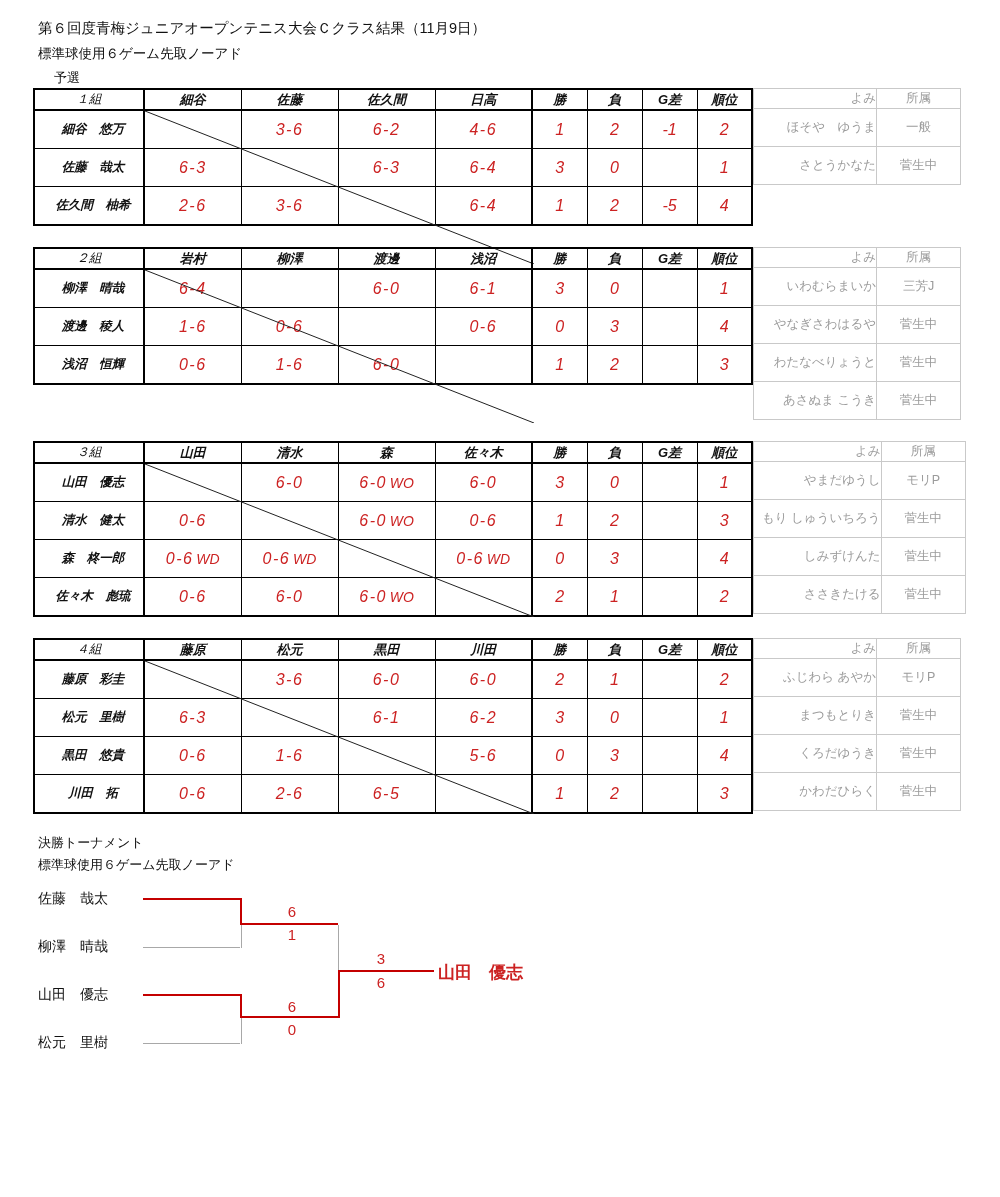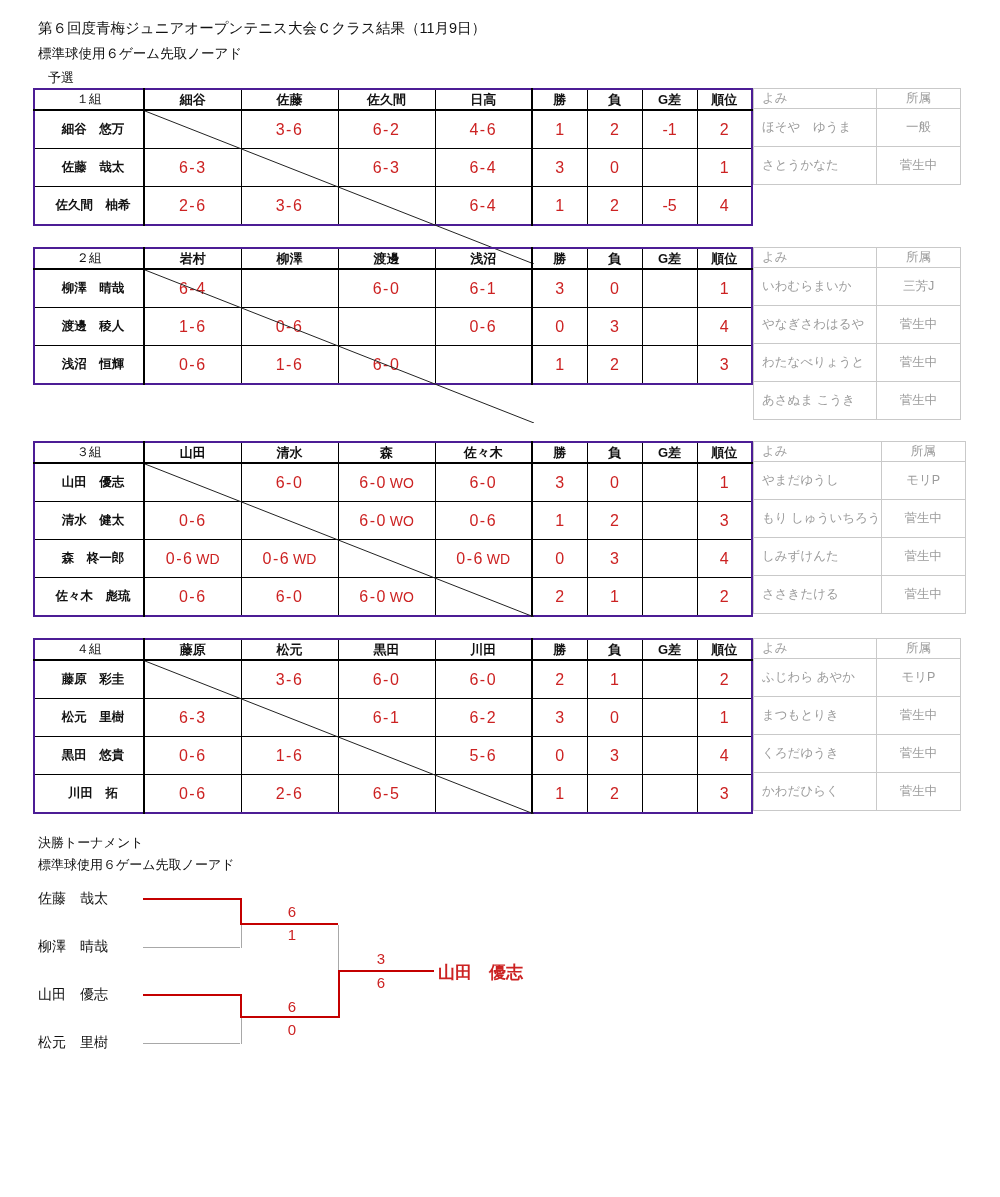--- a/index.html
+++ b/index.html
@@ -2,47 +2,47 @@
 <html style="--red: #cc2222; --red_line: #c40000; --gray_text: #9b9b9b; --gray_border: #c9c9c9; --gray_line: #a8a8a8;"><head>
 <meta charset="utf-8">
 <style>
   html,body{margin:0;padding:0;background:#fff;}
   body{width:1000px;height:1197px;overflow:hidden;
        font-family:"Liberation Sans","DejaVu Sans",sans-serif;color:#111;}
   .doc{position:relative;width:1000px;height:1197px;box-sizing:border-box;
        padding:20px 0 0 38px;}
   .title{font-size:14.5px;line-height:17px;margin:0 0 9px 0;}
   .sub{font-size:13.5px;line-height:15px;margin:0 0 10px 0;}
-  .sec{font-size:13px;line-height:14px;margin:0 0 3px 10px;}
+  .sec{font-size:13px;line-height:14px;margin:0 0 3px 16px;}
 
   
   #groups{margin-left:-5px;}
   .group{display:flex;align-items:flex-start;margin-bottom:21px;}
   table{border-collapse:collapse;table-layout:fixed;}
   .gwrap{position:relative;}
-  .main{border:2px solid #4c1d95;}
+  .main{border:2px solid #000000;font-style:italic;}
   .main th,.main td{border:1px solid #000;padding:0;text-align:center;overflow:hidden;
                     white-space:nowrap;}
   .main thead th{height:19px;font-size:13px;font-weight:bold;border-bottom:2px solid #000;}
   .main thead th.grp{font-weight:normal;font-size:12.5px;}
   .main td{height:37px;}
   .main th:first-child,.main td:first-child{border-right:2px solid #000;}
   .main .thickL{border-left:2px solid #000;}
   .main td.pname{text-align:center;padding-left:8px;font-weight:bold;font-size:12.5px;}
   .score{color:var(--red);font-size:16px;letter-spacing:1.5px;}
   .score .tag{font-size:14px;letter-spacing:0;}
   .num{color:var(--red);font-size:16px;}
   svg.diag{position:absolute;left:112px;top:23px;pointer-events:none;}
 
   .annex{border:1px solid var(--gray_border);color:var(--gray_text);}
   .annex th,.annex td{border:1px solid var(--gray_border);padding:0;font-weight:normal;
                       font-size:12.5px;white-space:nowrap;overflow:hidden;}
   .annex th{height:19px;}
   .annex td{height:37px;}
-  .annex .yomi{text-align:left;padding-left:8px;}
+  .annex .yomi{text-align:right;padding-left:8px;}
   .annex .club{text-align:center;}
 
   
   .bk-title{font-size:13px;line-height:15px;margin:7px 0 7px 0;}
   .bk-sub{font-size:13px;line-height:15px;margin:0 0 0 0;}
   .bracket{position:relative;height:200px;margin-top:8px;}
   .bk-name{position:absolute;font-size:14px;color:#111;white-space:nowrap;}
   .hline,.vline{position:absolute;}
   .hline.red{height:2px;background:var(--red_line);}
   .hline.gry{height:1px;background:var(--gray_line);}

